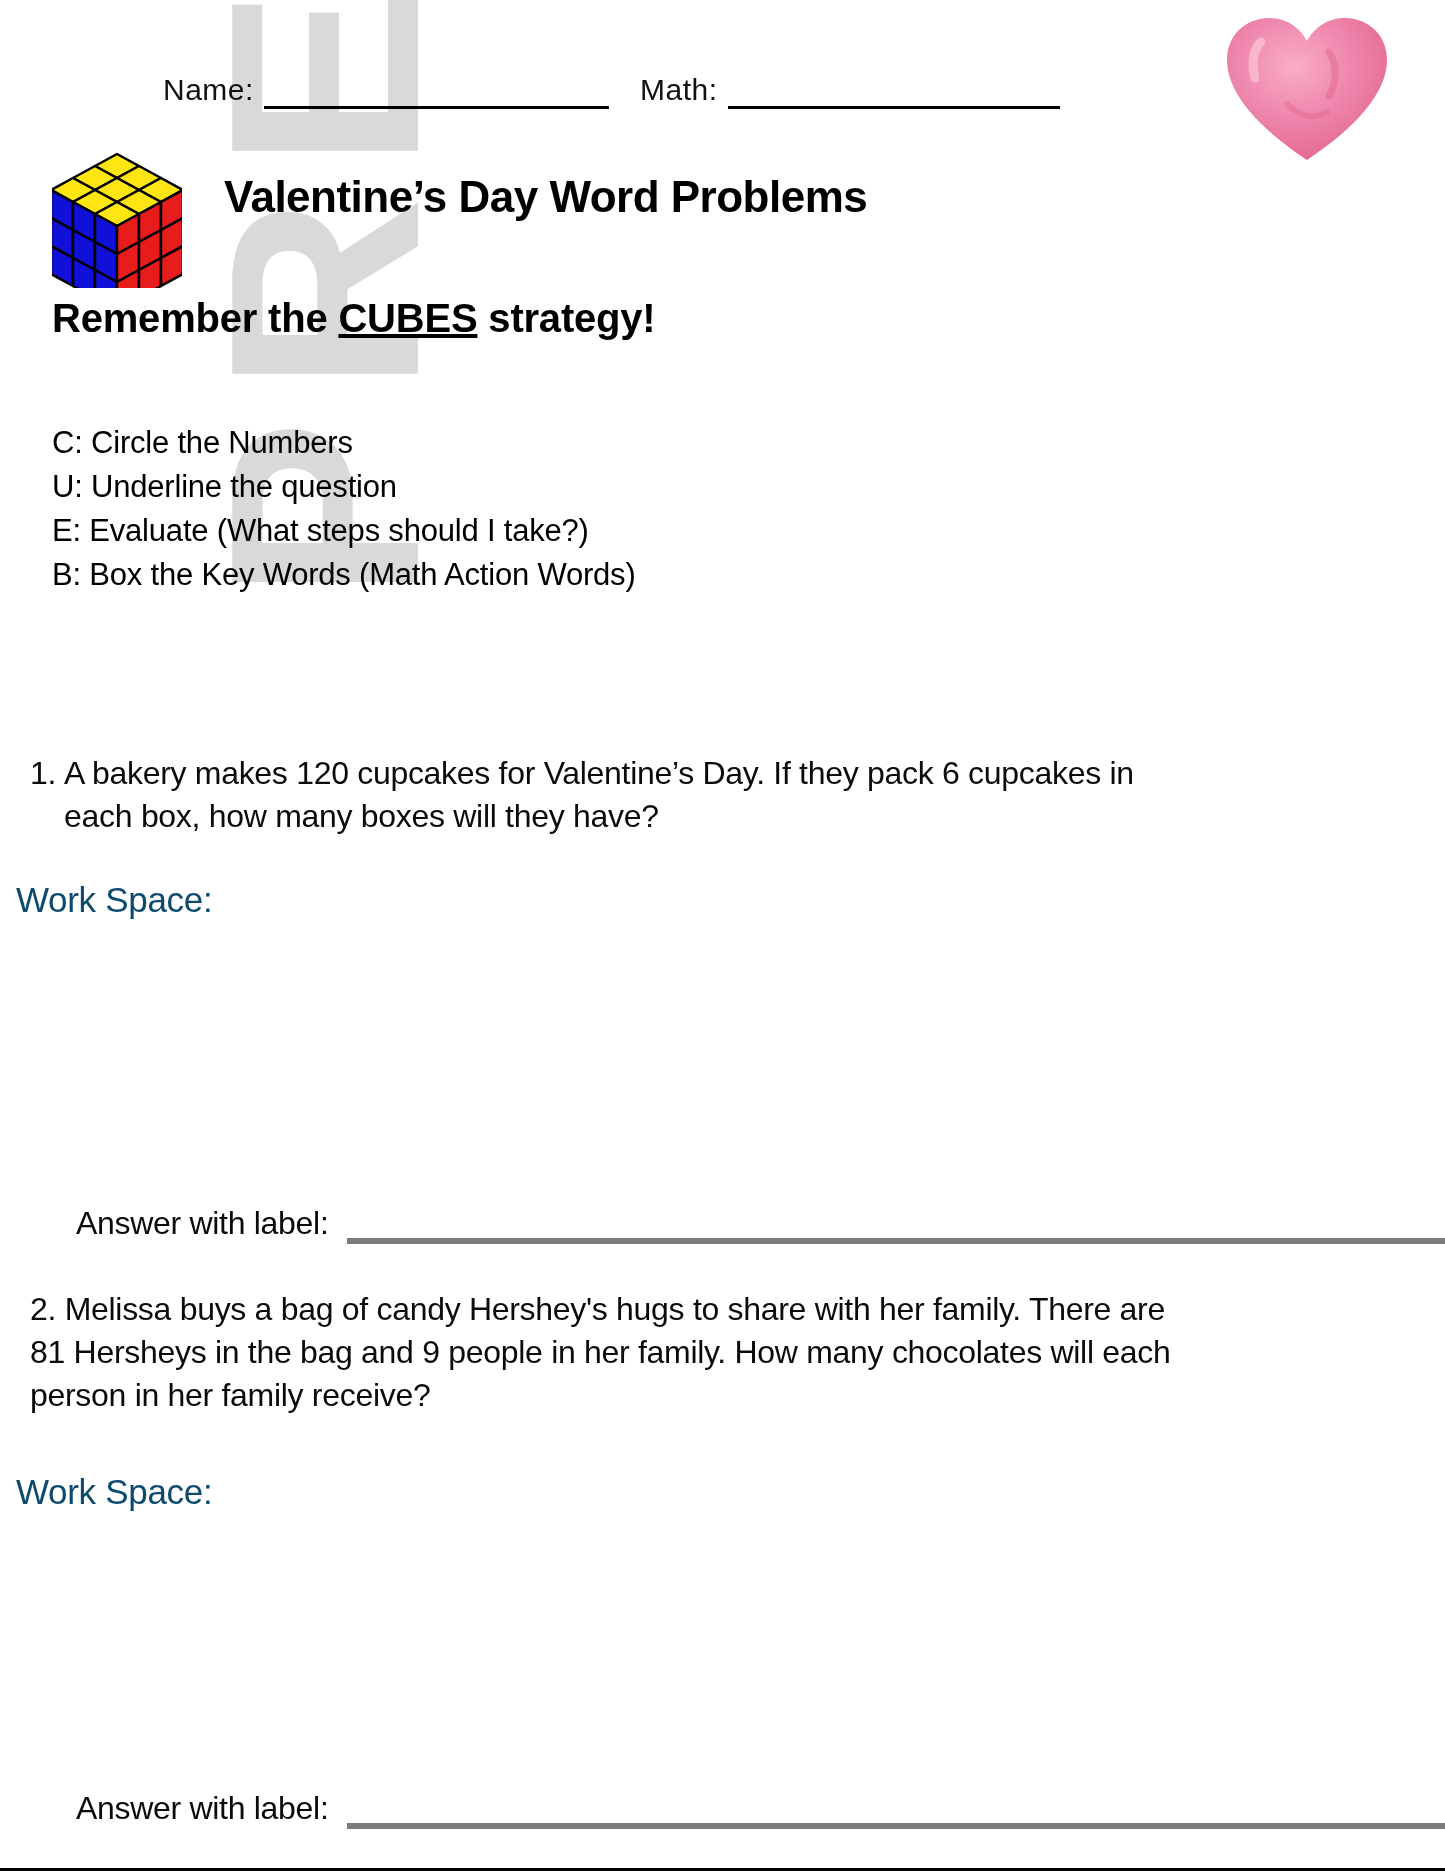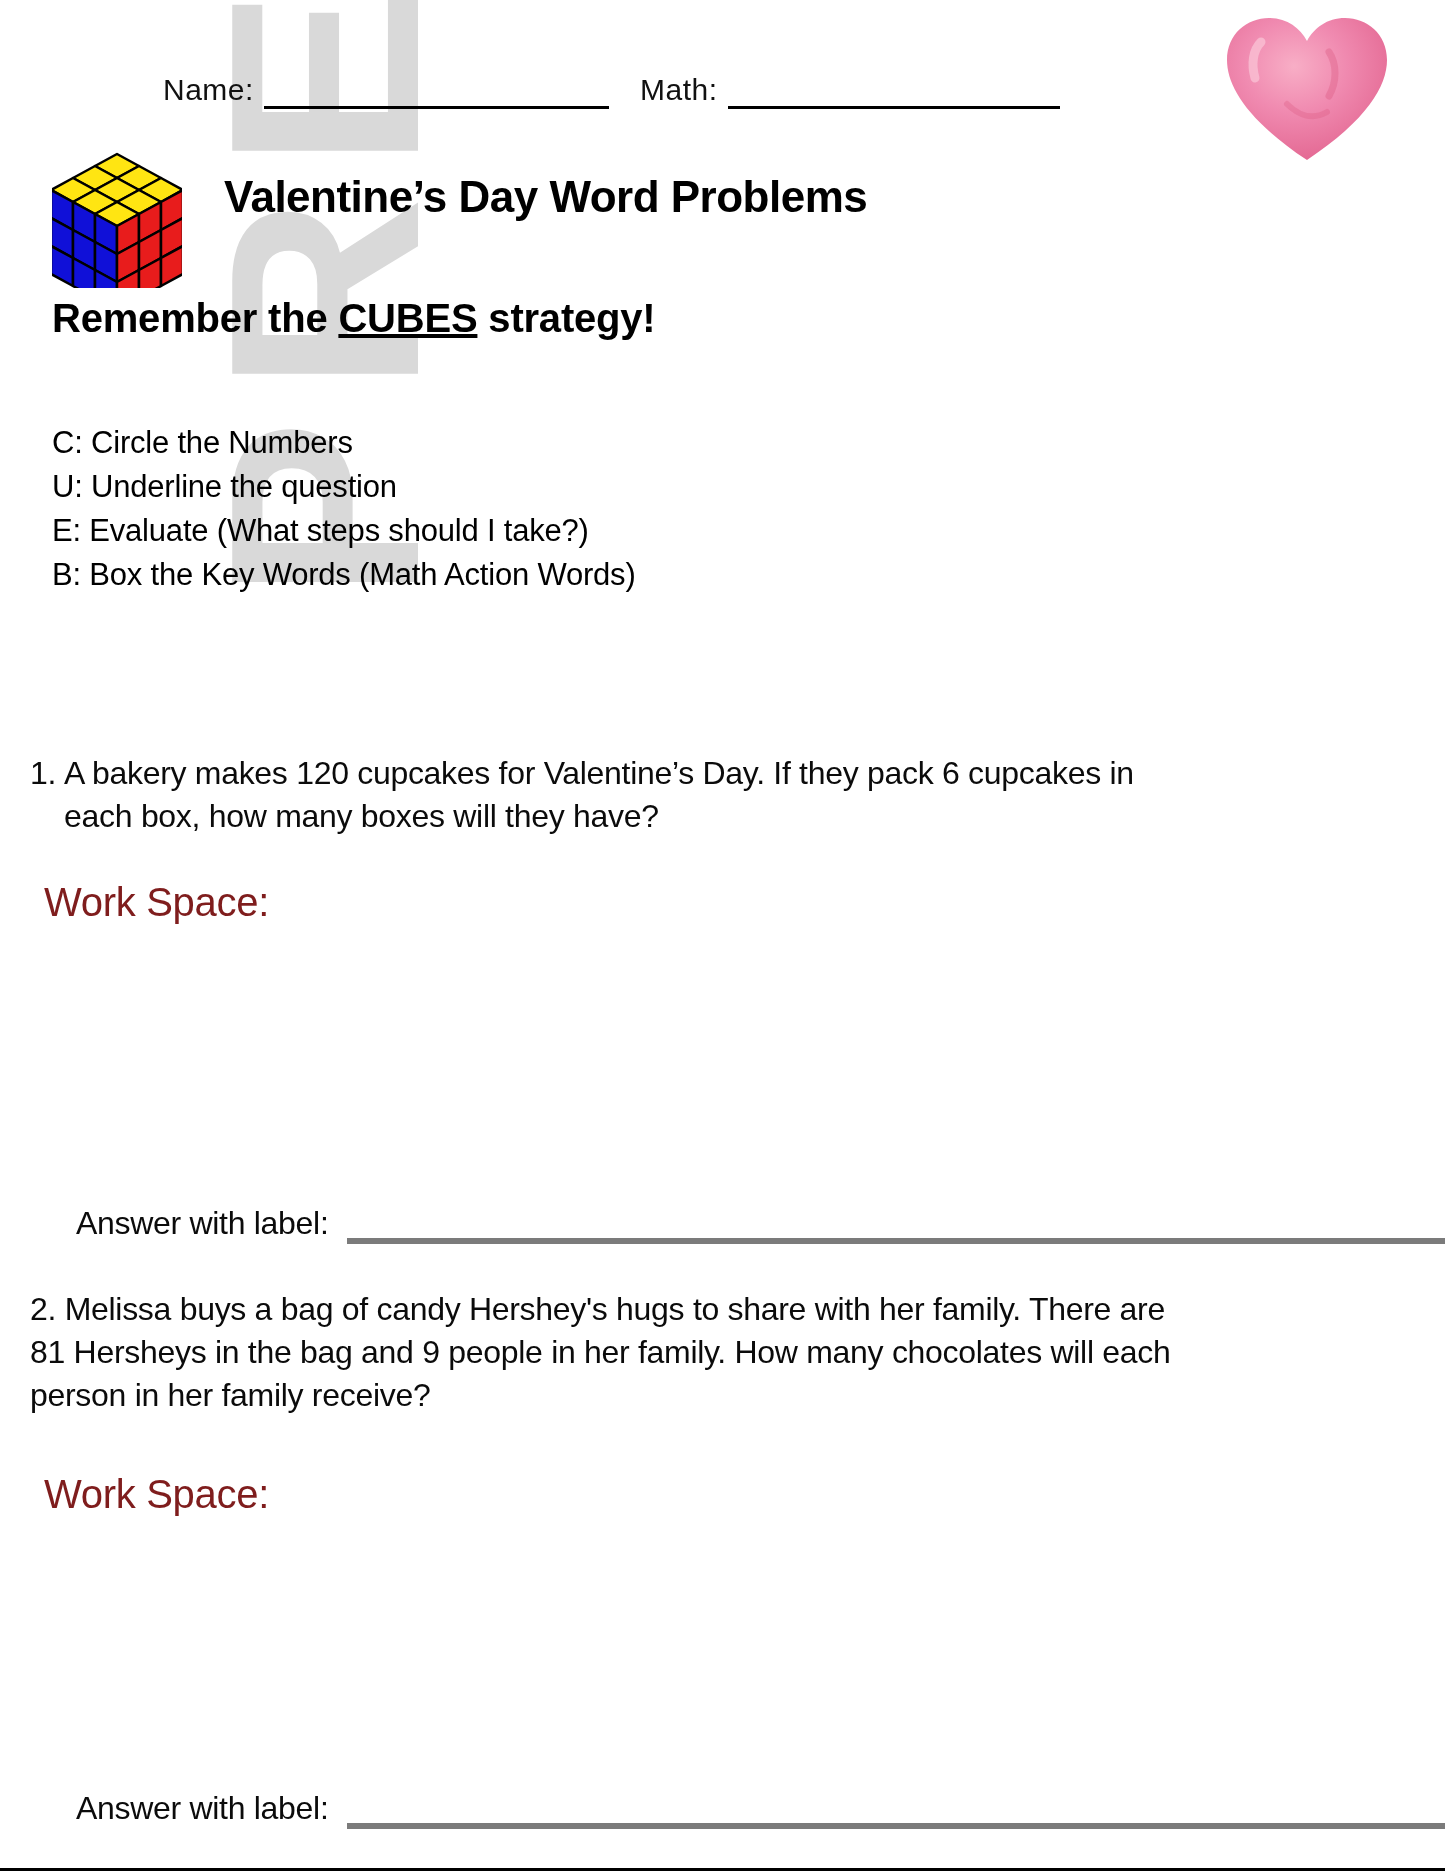--- a/index.html
+++ b/index.html
@@ -153,24 +153,24 @@
     align-items: flex-start;
   }
   .problem-num {
     flex: 0 0 auto;
     padding-right: 8px;
   }
   .problem-body { flex: 1 1 auto; }
 
   .workspace-label {
     position: absolute;
-    left: 44px;
-    font-size: 40px;
+    left: 16px;
+    font-size: 35px;
     letter-spacing: -0.3px;
-    color: #7f1d1d;
+    color: #0c4a6e;
     z-index: 10;
   }
 
   .answer-row {
     position: absolute;
     left: 28px;
     width: 1390px;
     display: flex;
     align-items: flex-end;
     z-index: 10;

